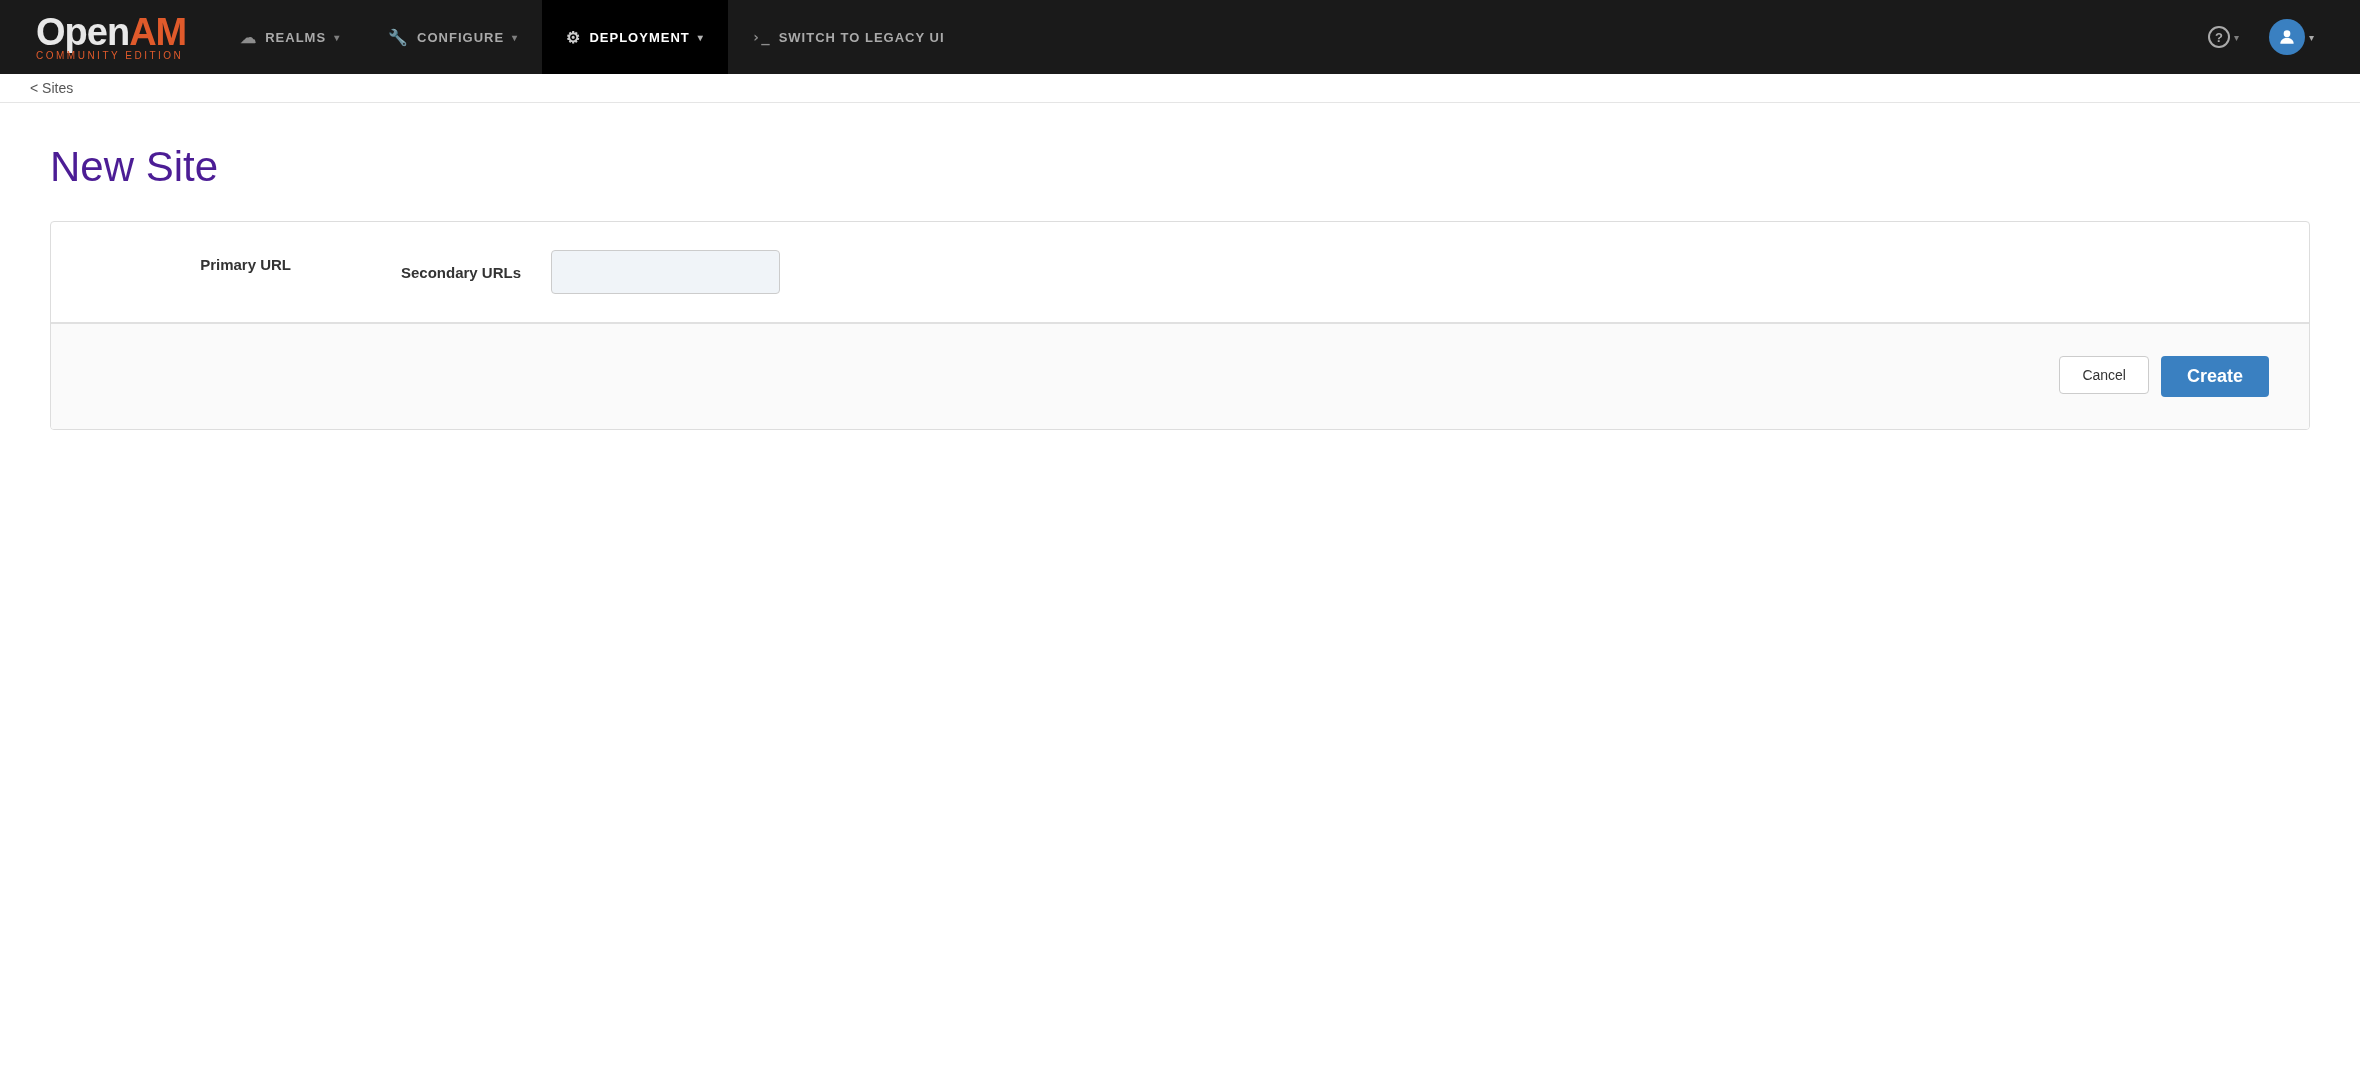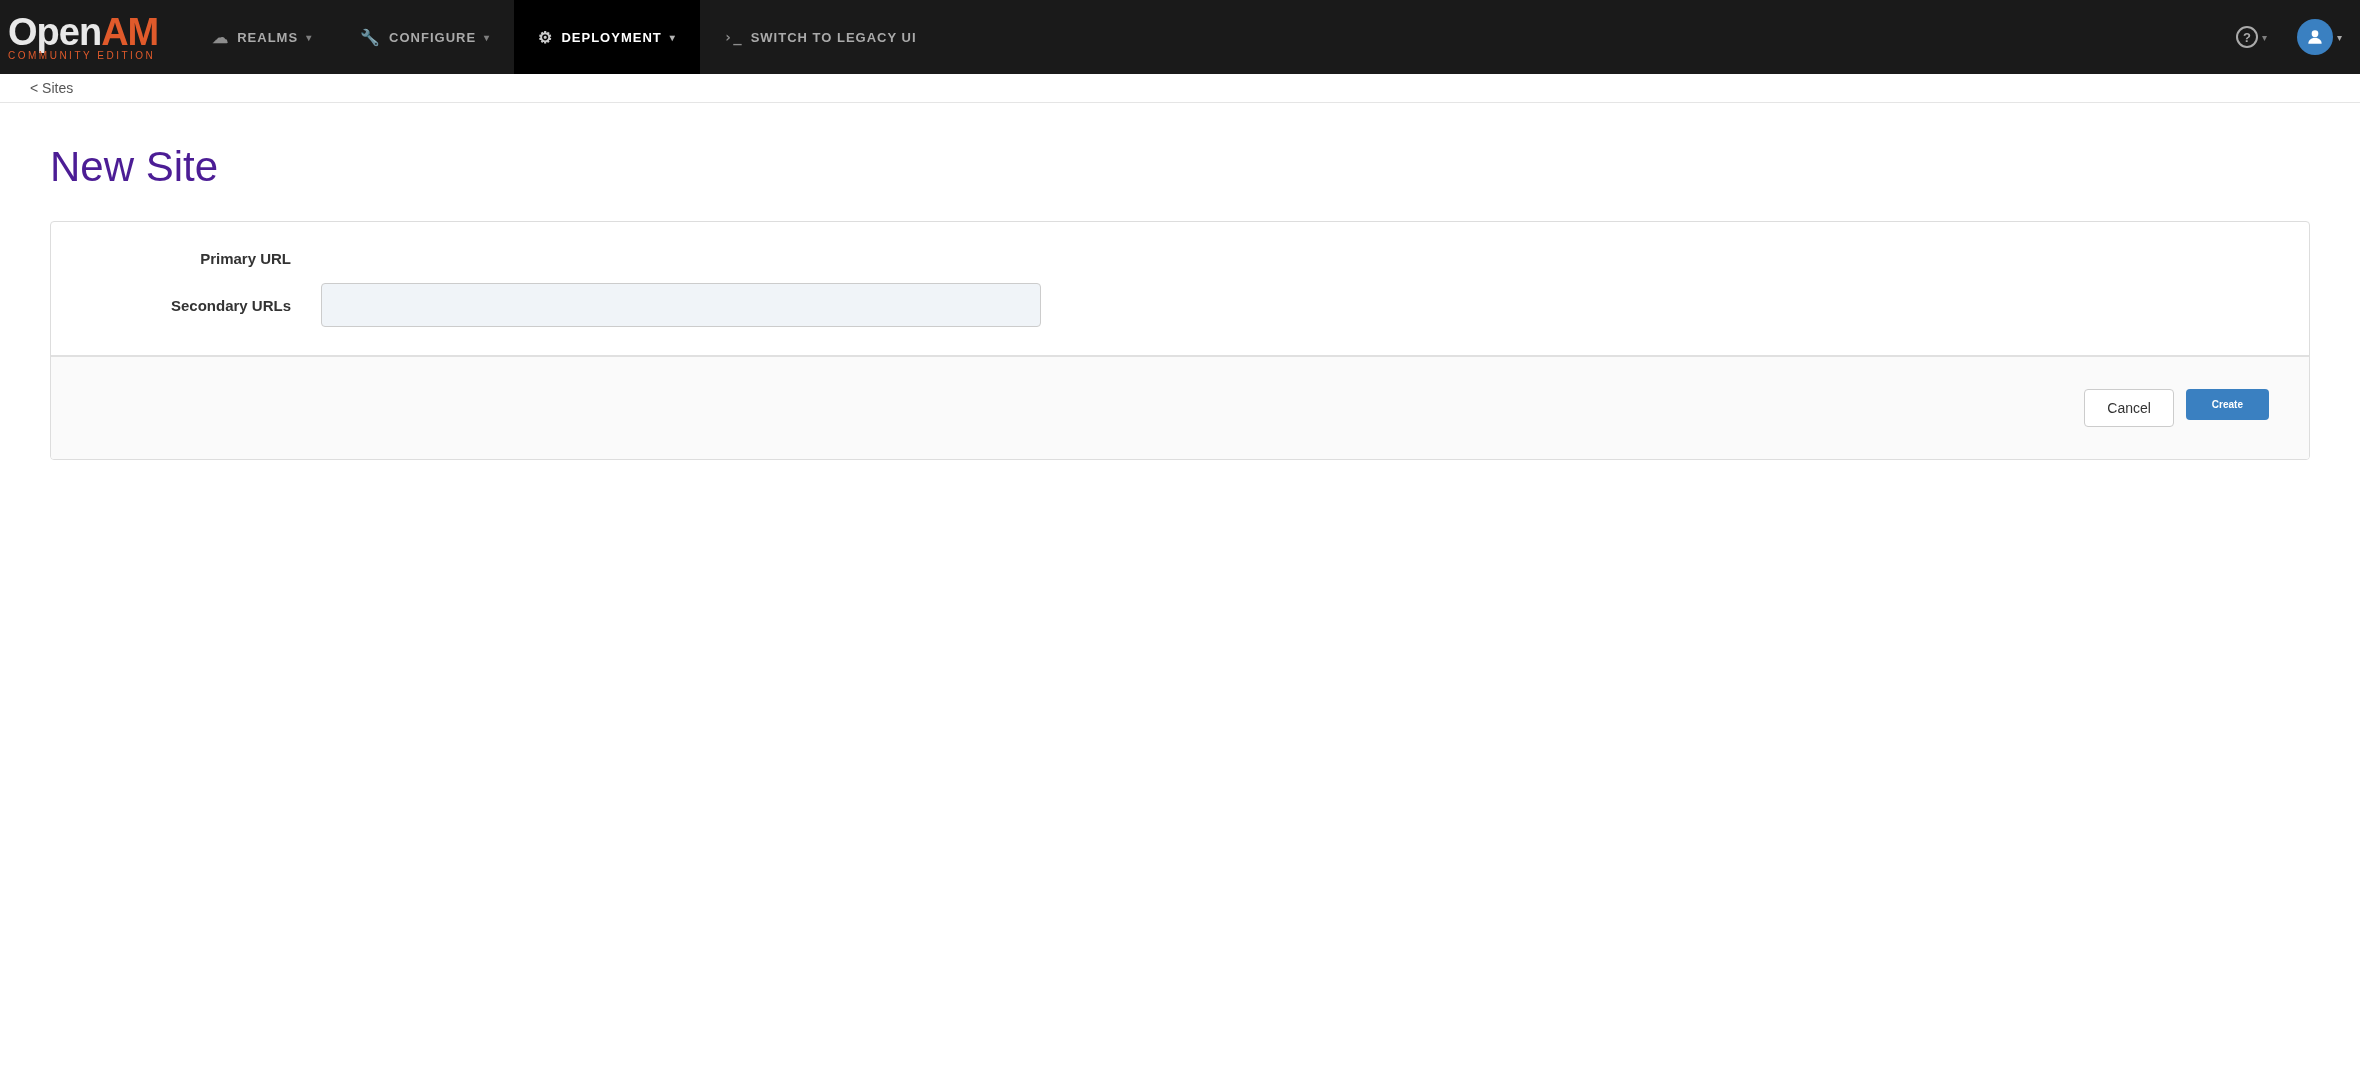--- a/index.html
+++ b/index.html
@@ -4,21 +4,21 @@
   <style>
     * { box-sizing: border-box; margin: 0; padding: 0; }
     body { font-family: 'Helvetica Neue', Arial, sans-serif; background: #fff; color: #333; }
 
     
     .navbar {
       background: #1a1a1a;
       height: 74px;
       display: flex;
       align-items: center;
-      padding: 0 8px;
+      padding: 0 36px;
       gap: 0;
     }
     .logo-area {
       display: flex;
       flex-direction: column;
       margin-right: 30px;
       line-height: 1;
     }
     .nav-items {
       display: flex;
@@ -138,21 +138,21 @@
       overflow: hidden;
     }
     .form-section {
       padding: 28px 40px;
       border-bottom: 1px solid #e0e0e0;
       display: flex;
       align-items: center;
     }
     .form-section:last-child { border-bottom: none; }
     .form-section.url-section {
-      flex-direction: column;
+      flex-direction: row;
       align-items: stretch;
     }
     .form-label {
       font-weight: 700;
       font-size: 15px;
       color: #333;
       min-width: 200px;
       text-align: right;
       margin-right: 30px;
     }
@@ -199,21 +199,21 @@
       color: #333;
       cursor: pointer;
       font-weight: 500;
     }
     .btn-create {
       padding: 10px 26px;
       border: none;
       border-radius: 4px;
       background: #3a80c1;
       color: #fff;
-      font-size: 10px;
+      font-size: 18px;
       font-weight: 600;
       cursor: pointer;
     }
   </style>
 </head>
 <body>
 
 <nav class="navbar">
   <div class="logo-area">
     <div style="display:flex;align-items:baseline;">

